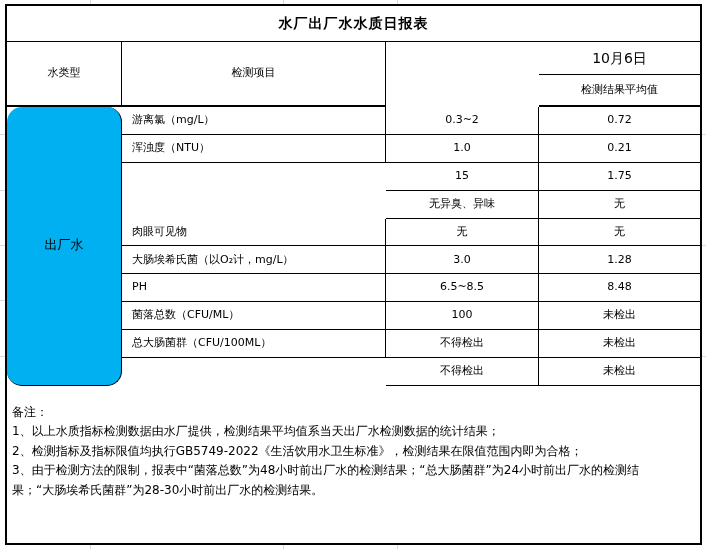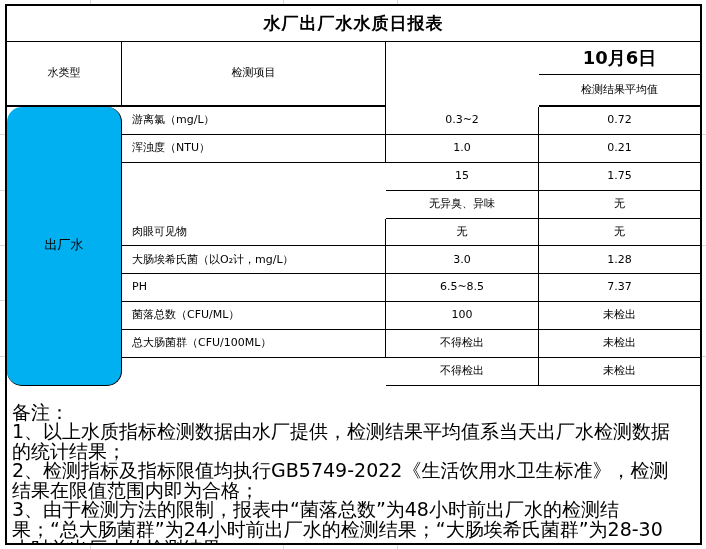--- a/index.html
+++ b/index.html
@@ -19,41 +19,41 @@
     grid-template-rows:36px 33px 32px repeat(10,27.9px) 1fr;
   }
   .cell{
     box-sizing:border-box;
     border-right:1px solid #000;border-bottom:1px solid #000;
     display:flex;align-items:center;justify-content:center;
     font-size:11px;line-height:1.15;overflow:hidden;white-space:nowrap;
   }
   .title{
     grid-column:1/5;grid-row:1;border-right:none;
-    font-size:17px;font-weight:bold;letter-spacing:1px;
+    font-size:14px;font-weight:bold;letter-spacing:1px;
   }
   .hdr{border-bottom-width:2px;}
   .c1h{grid-column:1;grid-row:2/4;}
   .c2h{grid-column:2;grid-row:2/4;}
   .c3h{grid-column:3;grid-row:2/4;}
-  .dateh{grid-column:4;grid-row:2;border-right:none;font-weight:bold;font-size:18px;}
+  .dateh{grid-column:4;grid-row:2;border-right:none;font-weight:normal;font-size:14px;}
   .avgh{grid-column:4;grid-row:3;border-right:none;}
   .wtype{
     grid-column:1;grid-row:4/14;font-size:13px;
   }
   .item{justify-content:flex-start;padding-left:10px;}
   .c2{grid-column:2;}
   .c3{grid-column:3;}
   .c4{grid-column:4;border-right:none;}
   .r4{grid-row:4}.r5{grid-row:5}.r6{grid-row:6}.r7{grid-row:7}.r8{grid-row:8}
   .r9{grid-row:9}.r10{grid-row:10}.r11{grid-row:11}.r12{grid-row:12}.r13{grid-row:13}
   .notes{
     grid-column:1/5;grid-row:14;border-right:none;border-bottom:none;
     display:block;padding:17px 26px 0 5px;
-    font-size:19px;line-height:19.5px;white-space:normal;
+    font-size:12px;line-height:19.5px;white-space:normal;
   }
   .notes div{white-space:normal;}
 </style>
 </head>
 <body>
 
 <div class="canvas">
 
   <div class="gl-v" style="left:90px;top:0;height:4px;"></div>
   <div class="gl-v" style="left:283px;top:0;height:4px;"></div>
@@ -101,21 +101,21 @@
     <div class="cell item c2 r8">肉眼可见物</div>
     <div class="cell c3 r8">无</div>
     <div class="cell c4 r8">无</div>
 
     <div class="cell item c2 r9">大肠埃希氏菌（以O₂计，mg/L）</div>
     <div class="cell c3 r9">3.0</div>
     <div class="cell c4 r9">1.28</div>
 
     <div class="cell item c2 r10">PH</div>
     <div class="cell c3 r10">6.5~8.5</div>
-    <div class="cell c4 r10">7.37</div>
+    <div class="cell c4 r10">8.48</div>
 
     <div class="cell item c2 r11">菌落总数（CFU/ML）</div>
     <div class="cell c3 r11">100</div>
     <div class="cell c4 r11">未检出</div>
 
     <div class="cell item c2 r12">总大肠菌群（CFU/100ML）</div>
     <div class="cell c3 r12">不得检出</div>
     <div class="cell c4 r12">未检出</div>
 
     <div class="cell c3 r13">不得检出</div>

